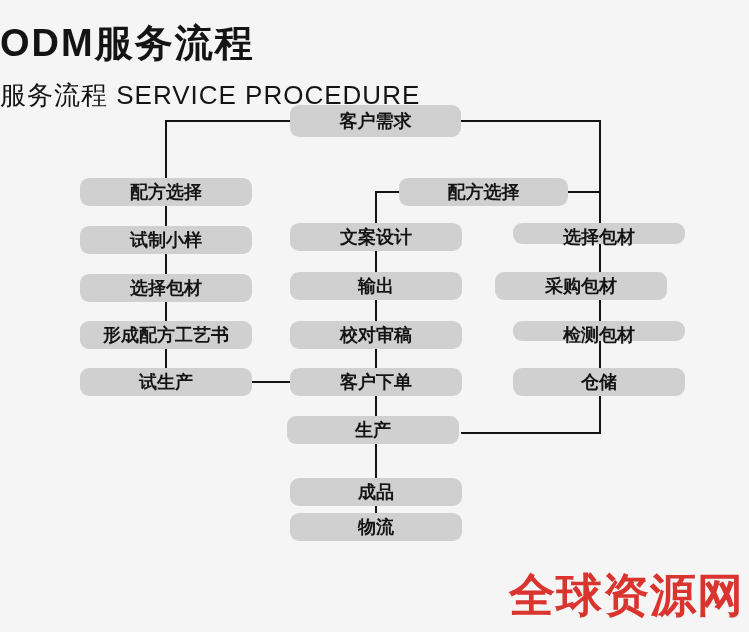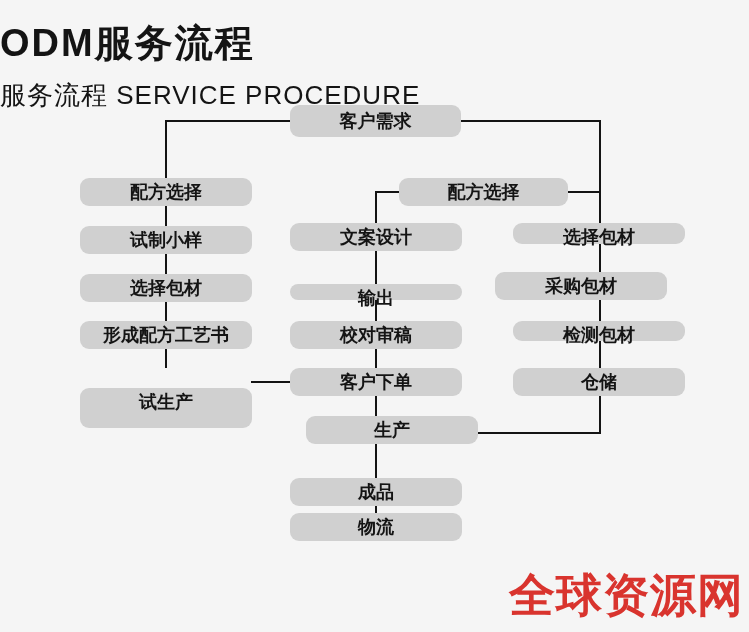--- a/index.html
+++ b/index.html
@@ -84,27 +84,27 @@
     <div class="connector" style="left: 375px; top: 191px; width: 24px; height: 2px;"></div>
     <div class="connector" style="left: 567px; top: 191px; width: 34px; height: 2px;"></div>
     <div class="connector" style="left: 375px; top: 191px; width: 2px; height: 322px;"></div>
     <div class="connector" style="left: 251px; top: 381px; width: 39px; height: 2px;"></div>
     <div class="connector" style="left: 461px; top: 432px; width: 140px; height: 2px;"></div>
     <div class="node" style="left: 290px; top: 105px; width: 171px; height: 32px; line-height: 32px;">客户需求</div>
     <div class="node" style="left: 80px; top: 178px; width: 172px; height: 28px; line-height: 28px;">配方选择</div>
     <div class="node" style="left: 80px; top: 226px; width: 172px; height: 28px; line-height: 28px;">试制小样</div>
     <div class="node" style="left: 80px; top: 274px; width: 172px; height: 28px; line-height: 28px;">选择包材</div>
     <div class="node" style="left: 80px; top: 321px; width: 172px; height: 28px; line-height: 28px;">形成配方工艺书</div>
-    <div class="node" style="left: 80px; top: 368px; width: 172px; height: 40px; line-height: 28px; margin-top: 20px;">试生产</div>
+    <div class="node" style="left: 80px; top: 368px; width: 172px; height: 28px; line-height: 28px;">试生产</div>
     <div class="node" style="left: 399px; top: 178px; width: 169px; height: 28px; line-height: 28px;">配方选择</div>
     <div class="node" style="left: 290px; top: 223px; width: 172px; height: 28px; line-height: 28px;">文案设计</div>
-    <div class="node" style="left: 290px; top: 284px; width: 172px; height: 16px; line-height: 28px;">输出</div>
+    <div class="node" style="left: 290px; top: 272px; width: 172px; height: 28px; line-height: 28px;">输出</div>
     <div class="node" style="left: 290px; top: 321px; width: 172px; height: 28px; line-height: 28px;">校对审稿</div>
     <div class="node" style="left: 290px; top: 368px; width: 172px; height: 28px; line-height: 28px;">客户下单</div>
-    <div class="node" style="left: 306px; top: 416px; width: 172px; height: 28px; line-height: 28px;">生产</div>
+    <div class="node" style="left: 287px; top: 416px; width: 172px; height: 28px; line-height: 28px;">生产</div>
     <div class="node" style="left: 290px; top: 466px; width: 172px; height: 28px; line-height: 28px; margin-top: 12px;">成品</div>
     <div class="node" style="left: 290px; top: 513px; width: 172px; height: 28px; line-height: 28px;">物流</div>
     <div class="node" style="left: 513px; top: 223px; width: 172px; height: 21px; line-height: 28px;">选择包材</div>
     <div class="node" style="left: 495px; top: 272px; width: 172px; height: 28px; line-height: 28px;">采购包材</div>
     <div class="node" style="left: 513px; top: 321px; width: 172px; height: 20px; line-height: 28px;">检测包材</div>
     <div class="node" style="left: 513px; top: 368px; width: 172px; height: 28px; line-height: 28px;">仓储</div>
   </div>
 
 <div class="watermark">全球资源网</div>
 

